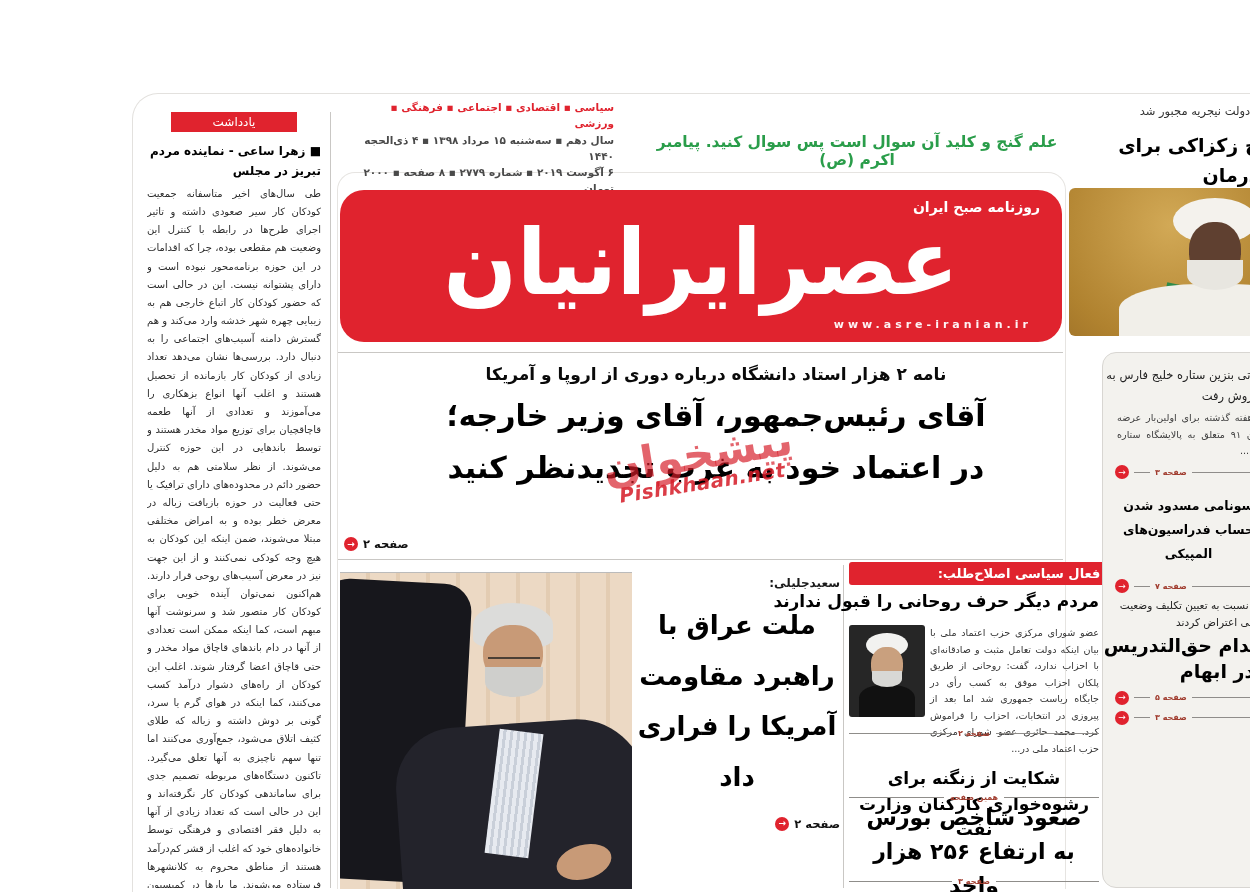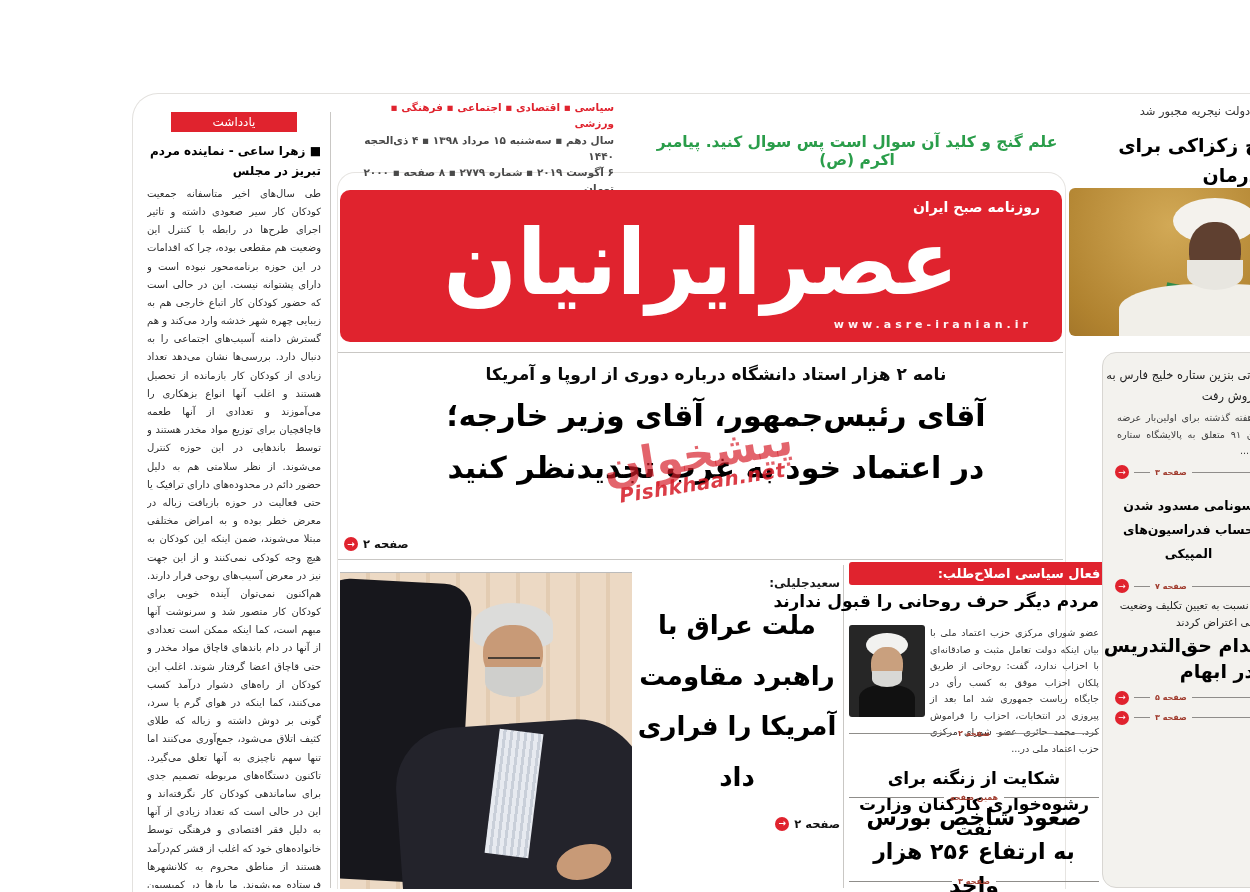--- a/index.html
+++ b/index.html
@@ -19,21 +19,21 @@
   .dline{color:#4a4a4a;font-size:10.5px;font-weight:bold;}
   .dlatin{color:#8a8a8a;font-size:9px;direction:ltr;text-align:left;letter-spacing:2.6px;font-weight:bold;}
   .quote{left:540px;top:133px;width:410px;text-align:center;color:#2a9d4a;
          font-size:15.5px;font-weight:bold;}
   
   .trs{left:990px;top:104px;width:257px;text-align:center;}
   .trs-k{font-size:11.5px;color:#333;}
   .trs-h{font-size:19px;font-weight:bold;color:#000;margin-top:12px;line-height:1.6;}
   
   .masthead{left:228px;top:190px;width:722px;height:152px;background:#e0232e;
-            border-radius:10px;color:#fff;overflow:hidden;}
+            border-radius:24px;color:#fff;overflow:hidden;}
   .mh-tag{position:absolute;top:9px;right:22px;font-size:14px;font-weight:bold;}
   .mh-title{position:absolute;top:26px;right:0;left:0;text-align:center;
             font-size:86px;font-weight:bold;line-height:1.1;transform:scaleY(1.05);}
   .mh-site{position:absolute;bottom:11px;right:30px;font-size:11px;letter-spacing:4px;
            direction:ltr;font-weight:bold;color:#fff;opacity:.95;}
   
   .zak{left:957px;top:188px;width:290px;height:148px;border-radius:6px;overflow:hidden;
        background:radial-gradient(circle at 35% 25%,#d2a956,#b0822f 55%,#8a5f1f);}
   .zk-turban{position:absolute;left:104px;top:10px;width:84px;height:46px;background:#f4f2ed;border-radius:50%;}
   .zk-face{position:absolute;left:120px;top:34px;width:52px;height:58px;background:#5f4030;border-radius:46%;}

